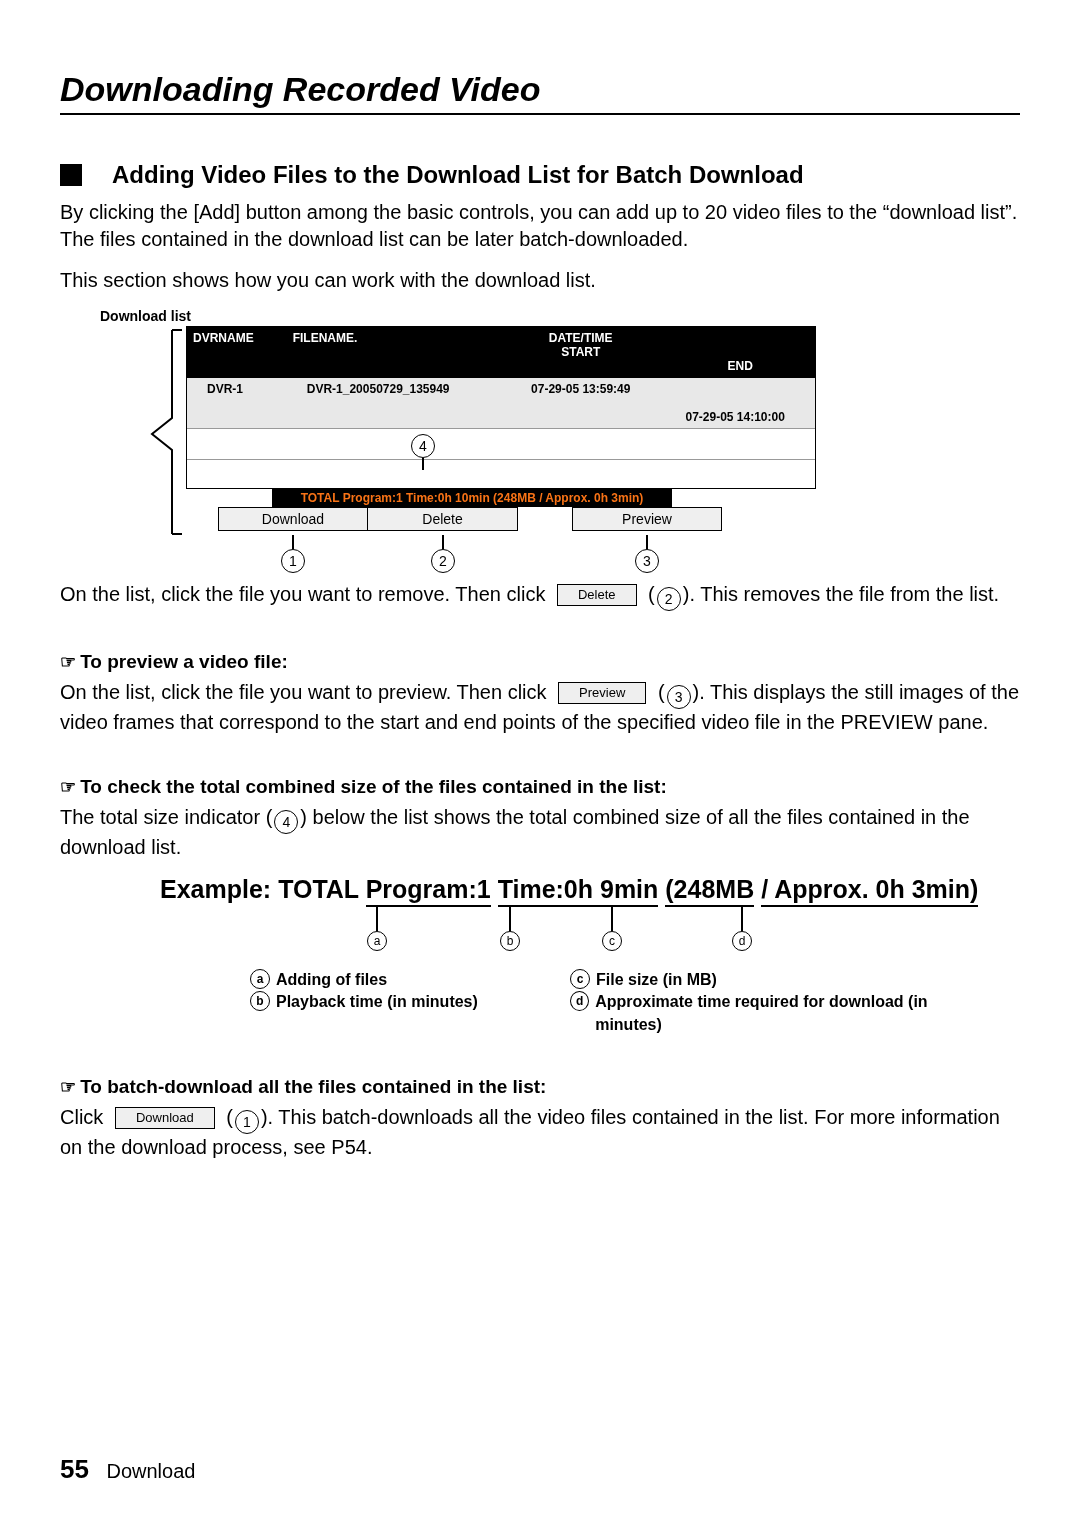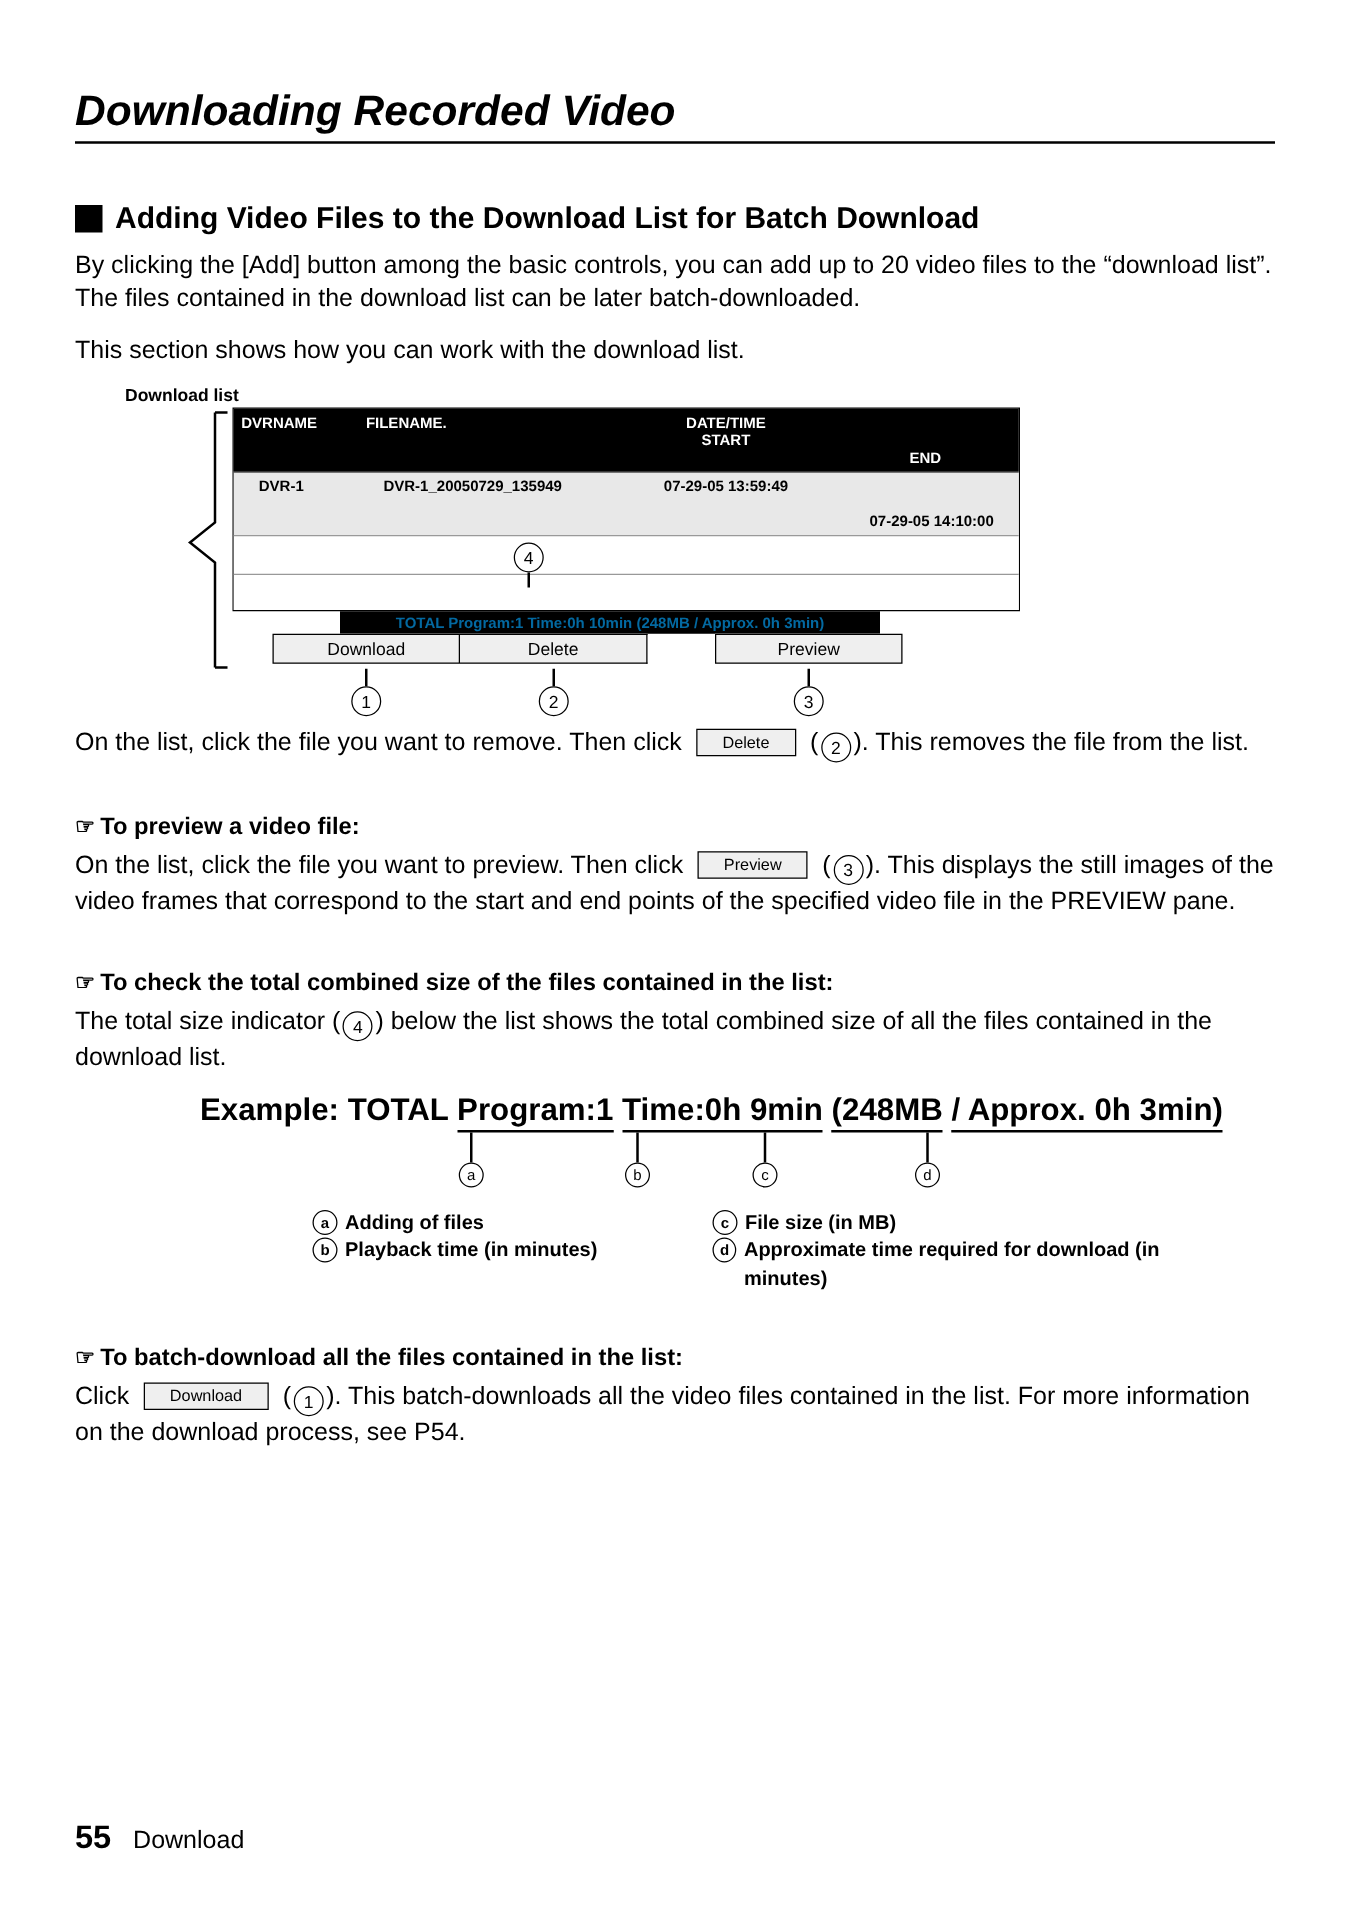--- a/index.html
+++ b/index.html
@@ -27,20 +27,21 @@
     border: 0;
     border-top: 2px solid #000;
     margin: 0 0 46px 0;
   }
   .section-heading {
     font-size: 24px;
     font-weight: bold;
     margin: 0 0 10px 0;
     display: flex;
     align-items: center;
+    gap: 20px;
   }
   .section-heading .blk {
     display: inline-block;
     width: 22px;
     height: 22px;
     background: #000;
     margin-right: 10px;
     flex: none;
   }
   p.body {
@@ -80,21 +81,21 @@
     font-size: 12px;
     font-weight: bold;
   }
   .dl-head > div {
     padding: 4px 6px;
     box-sizing: border-box;
   }
   .col-dvr { width: 100px; }
   .col-file { width: 210px; }
   .col-start { width: 170px; text-align: center; }
-  .col-end { width: 150px; text-align: right; margin-top: 28px; }
+  .col-end { width: 150px; text-align: left; margin-top: 28px; }
   .dl-row {
     display: flex;
     font-size: 12px;
     font-weight: bold;
     border-top: 1px solid #000;
     background: #e8e8e8;
   }
   .dl-row > div {
     padding: 4px 20px;
     box-sizing: border-box;
@@ -130,25 +131,25 @@
   .circ.sm {
     width: 18px; height: 18px; font-size: 12px;
   }
   .tick-down {
     width: 2px;
     height: 12px;
     background: #000;
   }
   .dl-total {
     background: #000;
-    color: #0369a1;
+    color: #f97316;
     font-size: 12px;
     font-weight: bold;
     text-align: center;
-    padding: 2px 16px;
+    padding: 2px 0;
     margin: 0 86px 0 172px;
     width: 400px;
   }
   .dl-buttons {
     margin-left: 118px;
     display: flex;
     gap: 0;
   }
   .btn {
     border: 1px solid #000;

